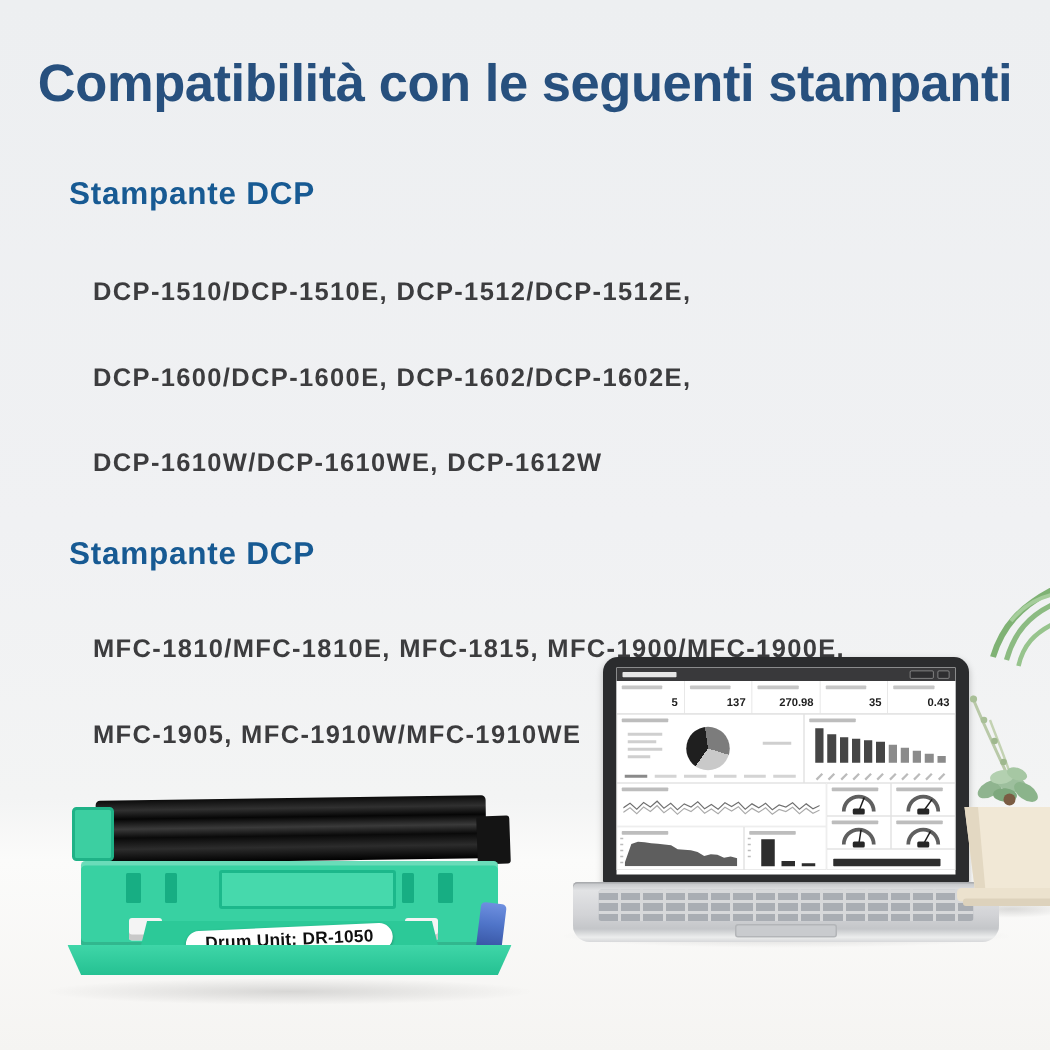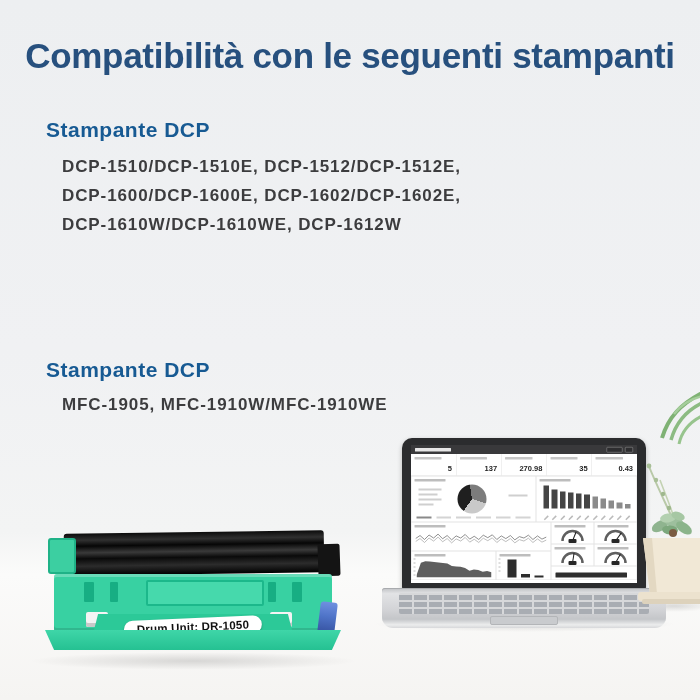--- a/index.html
+++ b/index.html
@@ -11,21 +11,21 @@
   }
 
   
   .page-title {
     position:absolute; left:0; top:36px; width:100%;
     text-align:center; font-size:35px; font-weight:800;
     color:#27507e; letter-spacing:-0.3px;
   }
   .sec-head { position:absolute; left:46px; font-size:21px; font-weight:800; color:#175a93; letter-spacing:.5px; }
   .sec-lines { position:absolute; left:62px; color:#3c3c3e; font-weight:700; }
-  .sec-lines p { font-size:17px; letter-spacing:.9px; line-height:29px; white-space:nowrap; }
+  .sec-lines p { font-size:17px; letter-spacing:.9px; line-height:29px; white-space:nowrap;margin-top:28px; }
   #sec2-lines p.small { font-size:14.5px; letter-spacing:1.1px; line-height:25px; }
   #sec2-lines p.big   { font-size:17.5px; letter-spacing:.9px; line-height:28px; }
 
   #sec1-head { top:118px; } #sec1-lines { top:152px; }
   #sec2-head { top:256px; } #sec2-lines { top:288px; }
   #sec3-head { top:358px; } #sec3-lines { top:390px; }
 
   
   .shadow { position:absolute; background:radial-gradient(ellipse at center, rgba(0,0,0,.13), rgba(0,0,0,0) 70%); }
   #drum-shadow   { left:28px;  top:652px; width:330px; height:18px; }
@@ -146,20 +146,21 @@
     <p>DCP-1510/DCP-1510E, DCP-1512/DCP-1512E,</p>
     <p>DCP-1600/DCP-1600E, DCP-1602/DCP-1602E,</p>
     <p>DCP-1610W/DCP-1610WE, DCP-1612W</p>
   </div>
 
   <div class="sec-lines" id="sec2-lines">
   </div>
 
   <h2 class="sec-head" id="sec3-head">Stampante DCP</h2>
   <div class="sec-lines" id="sec3-lines">
+    <p>MFC-1810/MFC-1810E, MFC-1815, MFC-1900/MFC-1900E,</p>
     <p>MFC-1905, MFC-1910W/MFC-1910WE</p>
   </div>
 
   <div class="shadow" id="drum-shadow"></div>
   <div class="shadow" id="laptop-shadow"></div>
   <div class="shadow" id="pot-shadow"></div>
 
   <div id="drum">
     <div class="drum-top"></div>
     <div class="drum-top-tab"></div>

